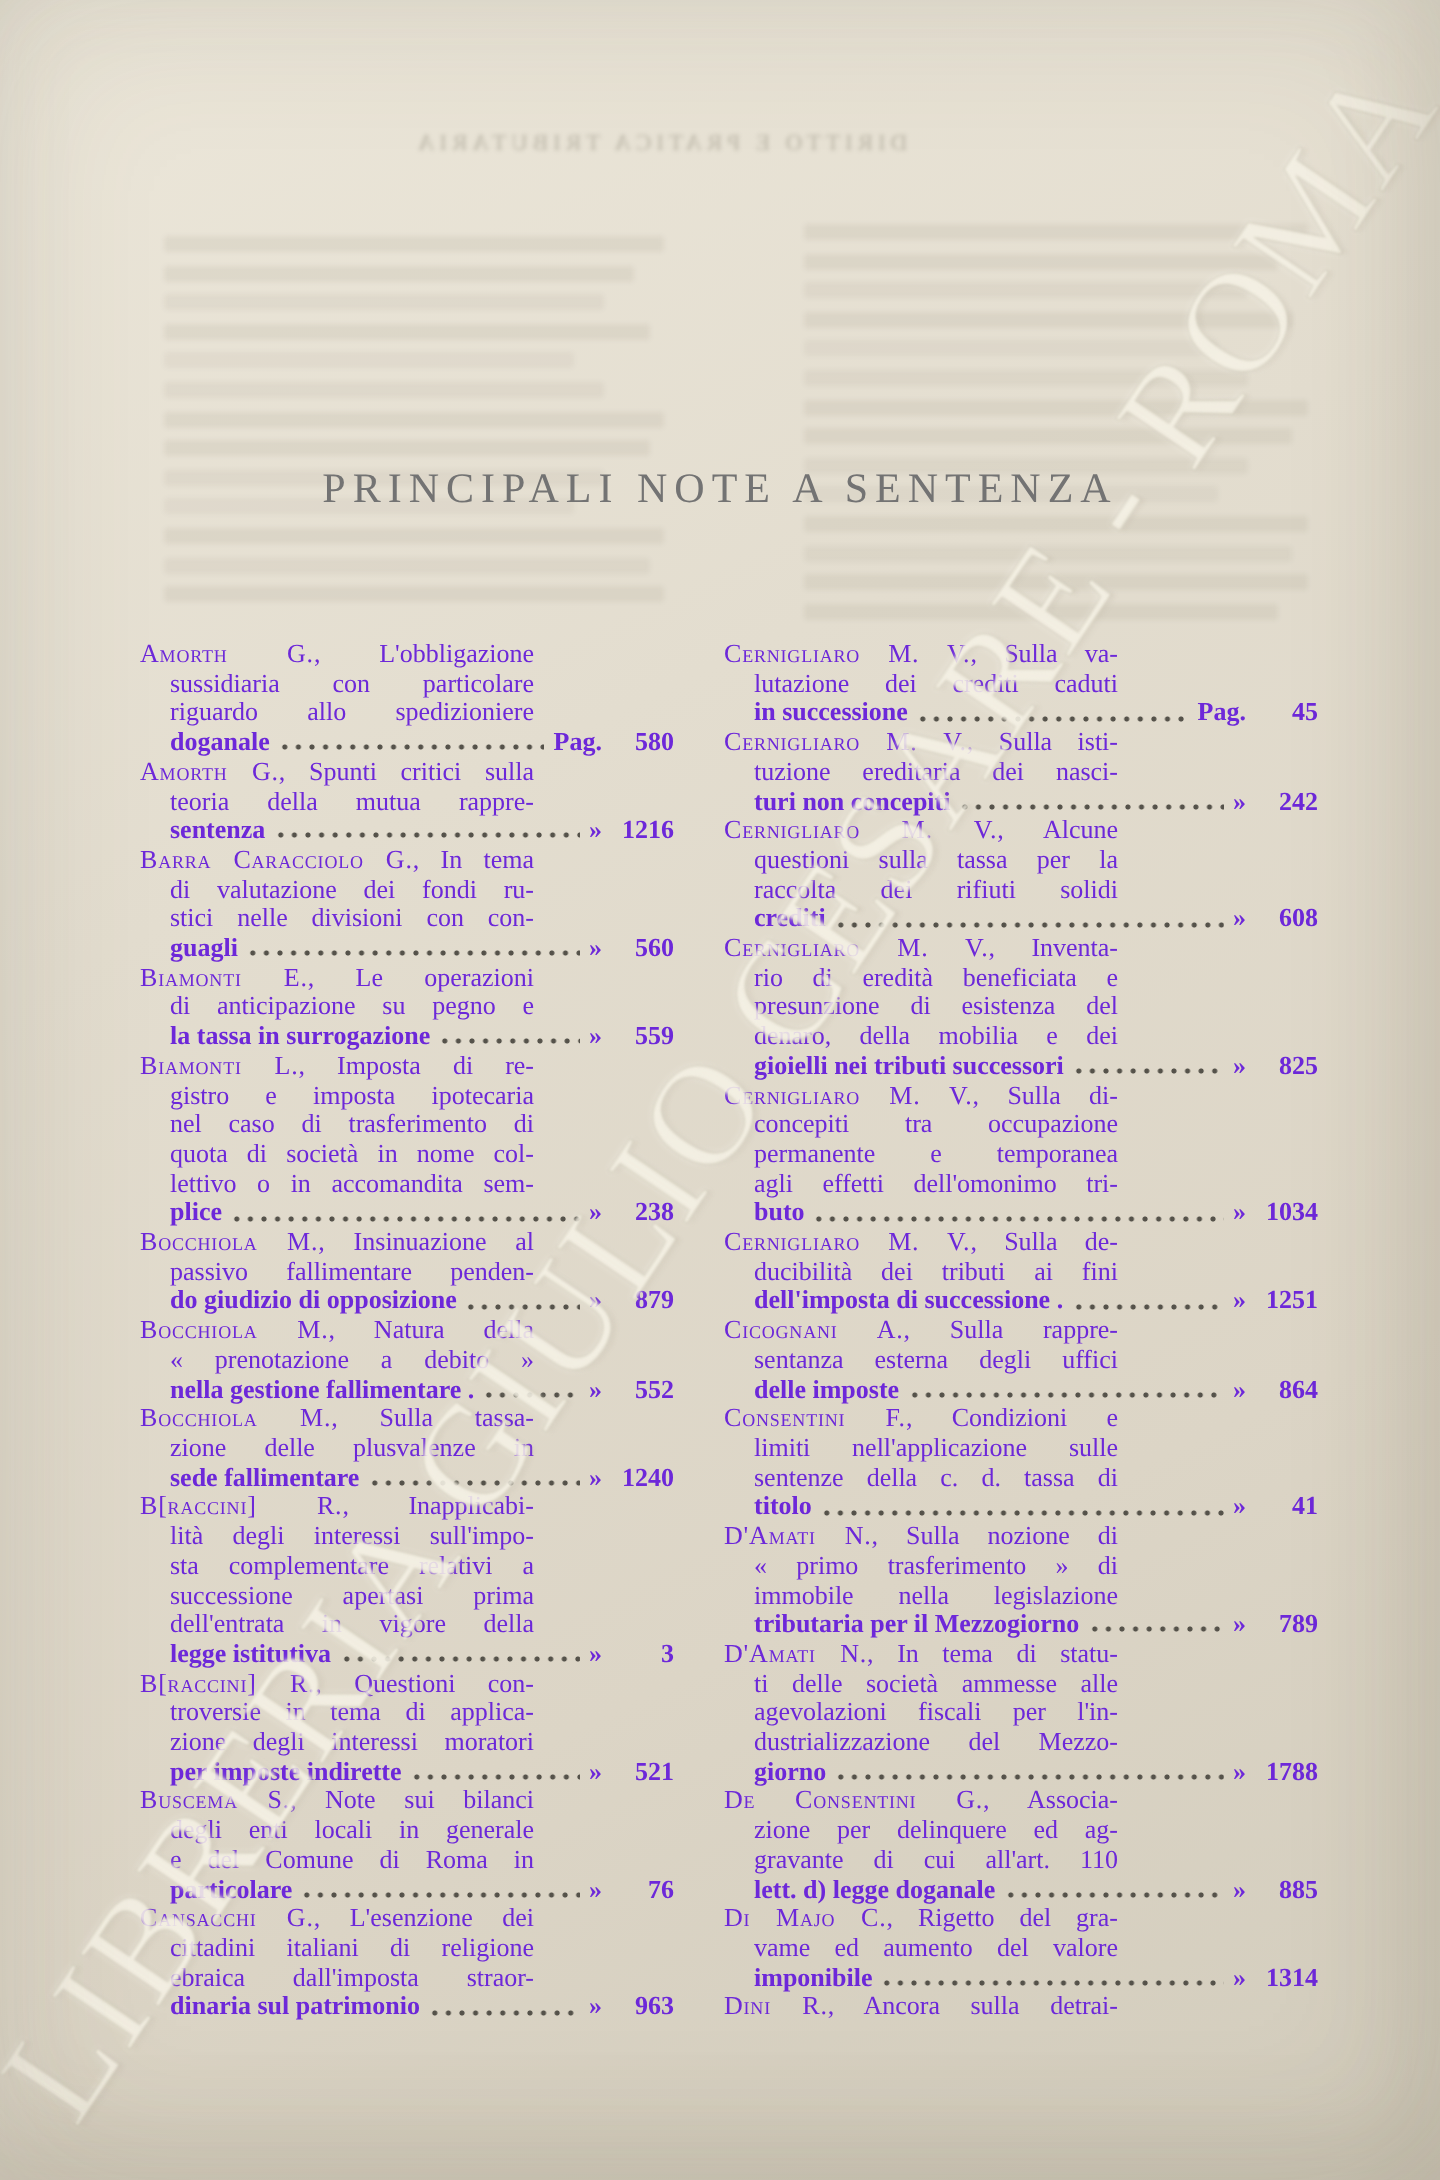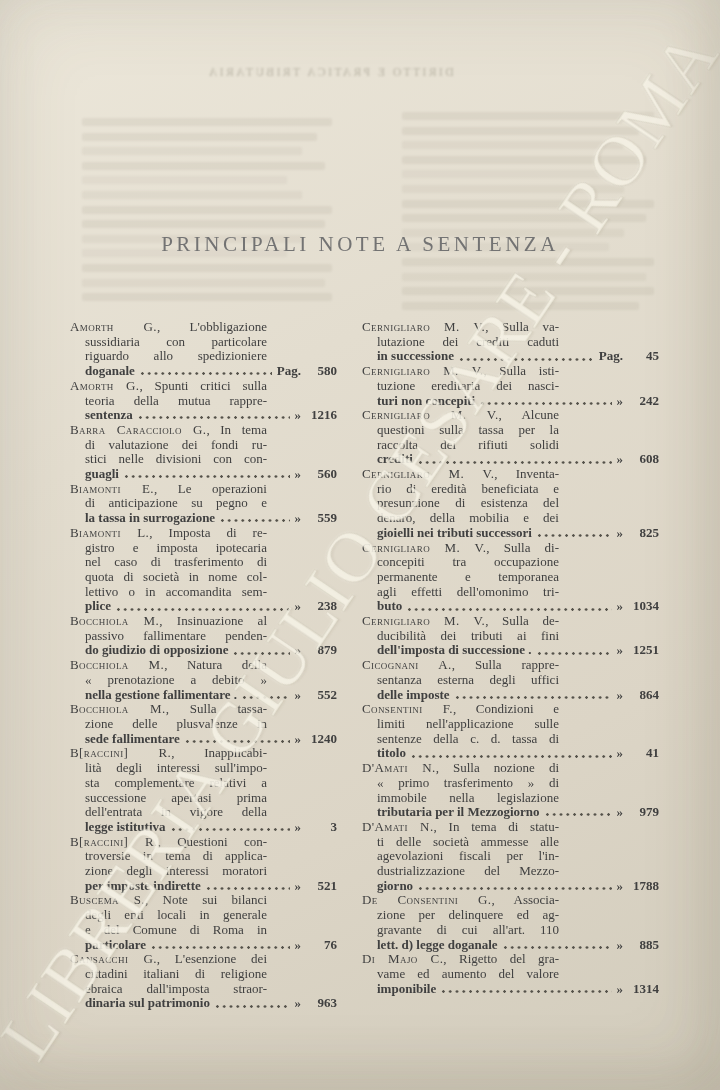--- a/index.html
+++ b/index.html
@@ -29,21 +29,21 @@
 
   
   .title{
     position:absolute;top:232px;left:0;width:100%;margin:0;text-align:center;
     font-size:21px;font-weight:normal;letter-spacing:3.5px;color:#737373;
   }
 
   
   .columns{
     position:absolute;left:70px;top:320px;display:flex;gap:25px;
-    color:#404040;font-size:13px;line-height:14.7px;justify-content:space-between;
+    color:#6d28d9;font-size:13px;line-height:14.7px;justify-content:space-between;
   }
   .col-left{width:267px;}
   .col-right{width:297px;}
   .entry{margin:0;}
   .line{width:197px;text-align:justify;text-align-last:justify;}
   .line.cont{margin-left:15px;width:182px;}
   .au{font-variant:small-caps;letter-spacing:.4px;}
   .tailrow{display:flex;align-items:flex-end;margin-left:15px;font-weight:bold;}
   .tailrow .tx{white-space:nowrap;}
   .dots{
@@ -340,21 +340,21 @@
           </div>
         </div>
         <div class="entry">
           <div class="line first"><span class="au">D'Amati N.</span>, Sulla nozione di</div>
           <div class="line cont">« primo trasferimento » di</div>
           <div class="line cont">immobile nella legislazione</div>
           <div class="tailrow">
             <span class="tx">tributaria per il Mezzogiorno</span>
             <span class="dots"></span>
             <span class="ref">»</span>
-            <span class="pg">979</span>
+            <span class="pg">789</span>
           </div>
         </div>
         <div class="entry">
           <div class="line first"><span class="au">D'Amati N.</span>, In tema di statu-</div>
           <div class="line cont">ti delle società ammesse alle</div>
           <div class="line cont">agevolazioni fiscali per l'in-</div>
           <div class="line cont">dustrializzazione del Mezzo-</div>
           <div class="tailrow">
             <span class="tx">giorno</span>
             <span class="dots"></span>
@@ -376,19 +376,22 @@
         <div class="entry">
           <div class="line first"><span class="au">Di Majo C.</span>, Rigetto del gra-</div>
           <div class="line cont">vame ed aumento del valore</div>
           <div class="tailrow">
             <span class="tx">imponibile</span>
             <span class="dots"></span>
             <span class="ref">»</span>
             <span class="pg">1314</span>
           </div>
         </div>
+        <div class="entry">
+          <div class="line first"><span class="au">Dini R.</span>, Ancora sulla detrai-</div>
+        </div>
       </div>
   </div>
 
   <div class="watermark">LIBRERIA GIULIO CESARE - ROMA</div>
 
   <div class="vignette"></div>
 </div>
 
 </body></html>

